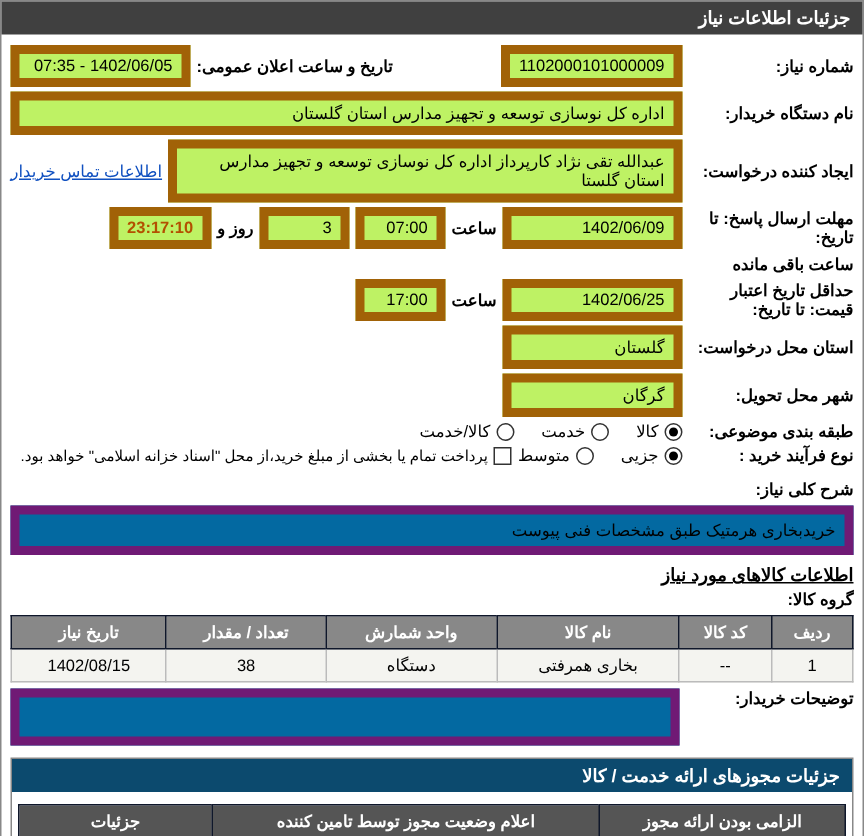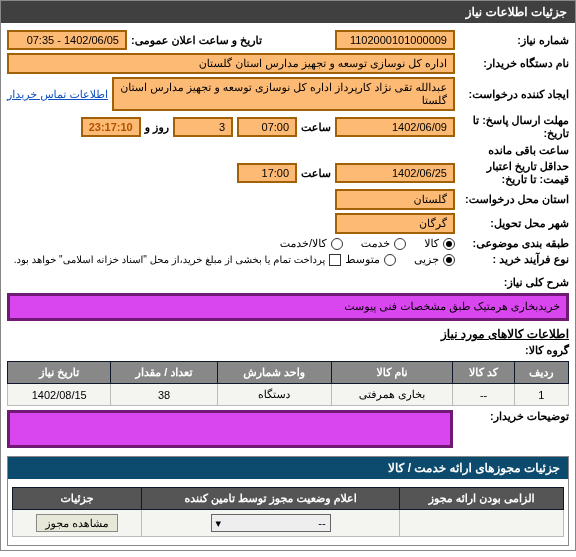--- a/index.html
+++ b/index.html
@@ -27,34 +27,34 @@
   gap: 4px;
   flex-wrap: wrap;
 }
 .label {
   font-weight: bold;
   min-width: 110px;
   font-size: 11px;
 }
 .label-sm { font-weight: bold; font-size: 11px; }
 .field {
-  border: 2px solid #a16207;
+  border: 6px solid #a16207;
   padding: 2px 6px;
-  background: #fdba74;
+  background: #bef264;
   font-size: 11px;
   min-height: 18px;
   display: inline-flex;
   align-items: center;
 }
 .field-wide { flex: 1; }
 .field-med { min-width: 120px; }
 .field-sm { min-width: 60px; }
 .textbox {
-  border: 3px solid #701a75;
-  background: #d946ef;
+  border: 6px solid #701a75;
+  background: #0369a1;
   width: 100%;
   min-height: 28px;
   padding: 4px 6px;
   font-size: 11px;
 }
 .link { color: #1050c0; text-decoration: underline; cursor: pointer; }
 .orange { color: #b35000; font-weight: bold; }
 .radio-row { display: flex; gap: 18px; align-items: center; }
 .radio-item { display: flex; gap: 4px; align-items: center; }
 .radio-dot {

